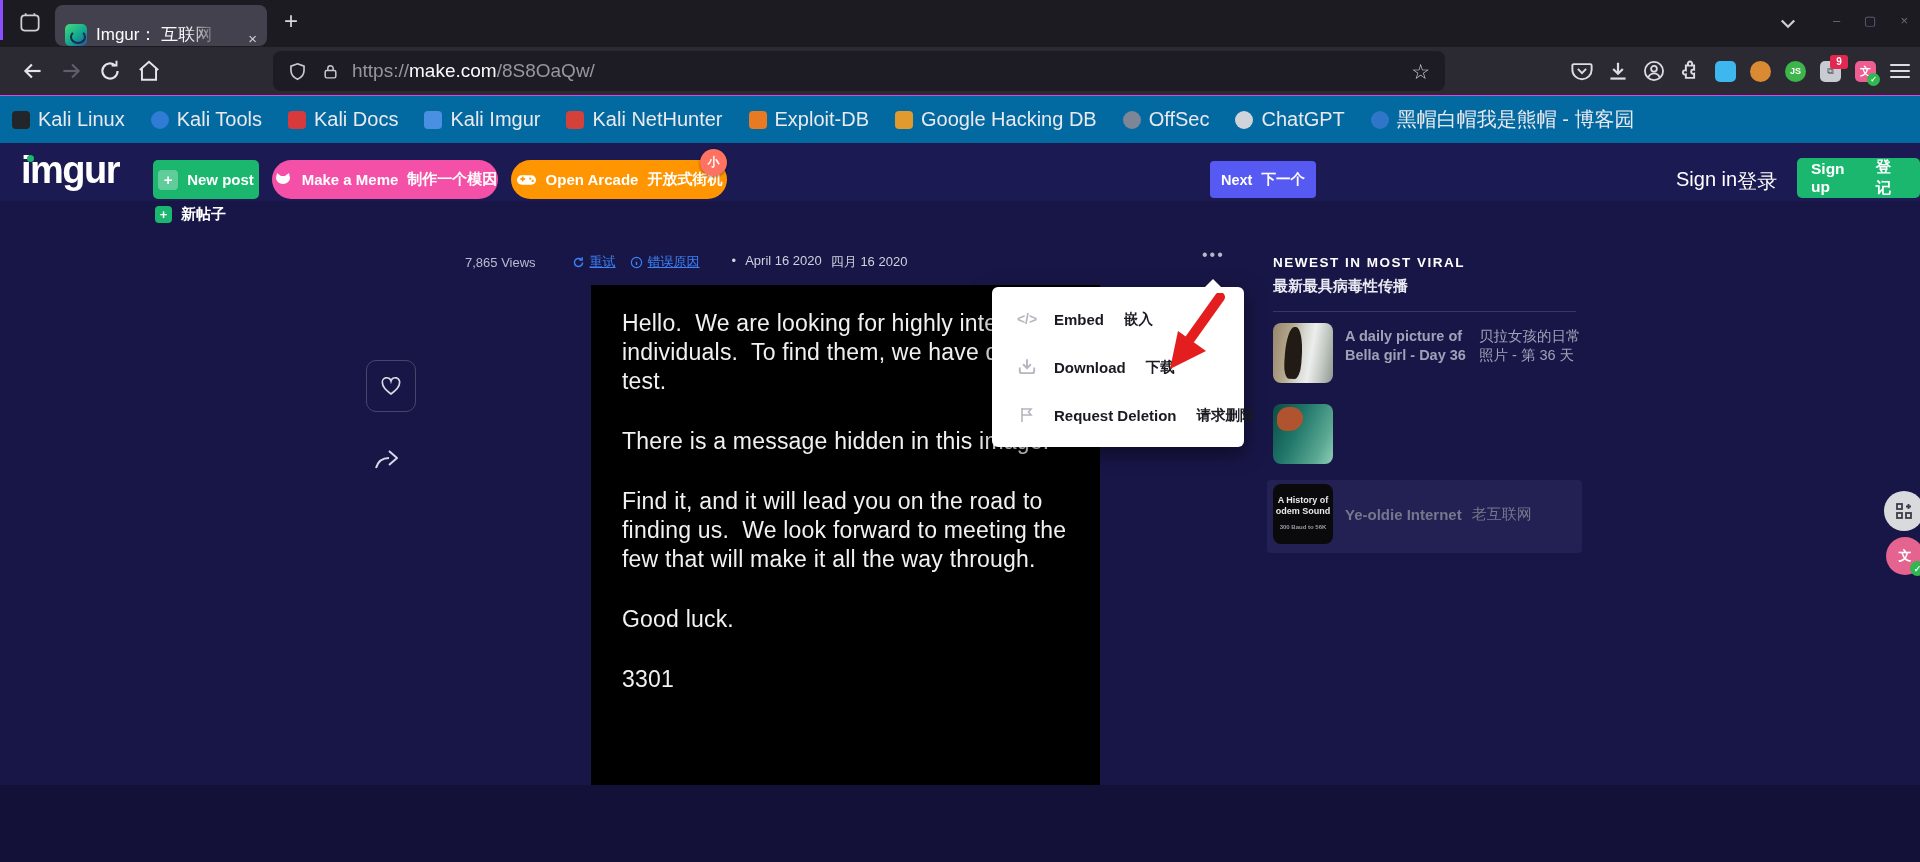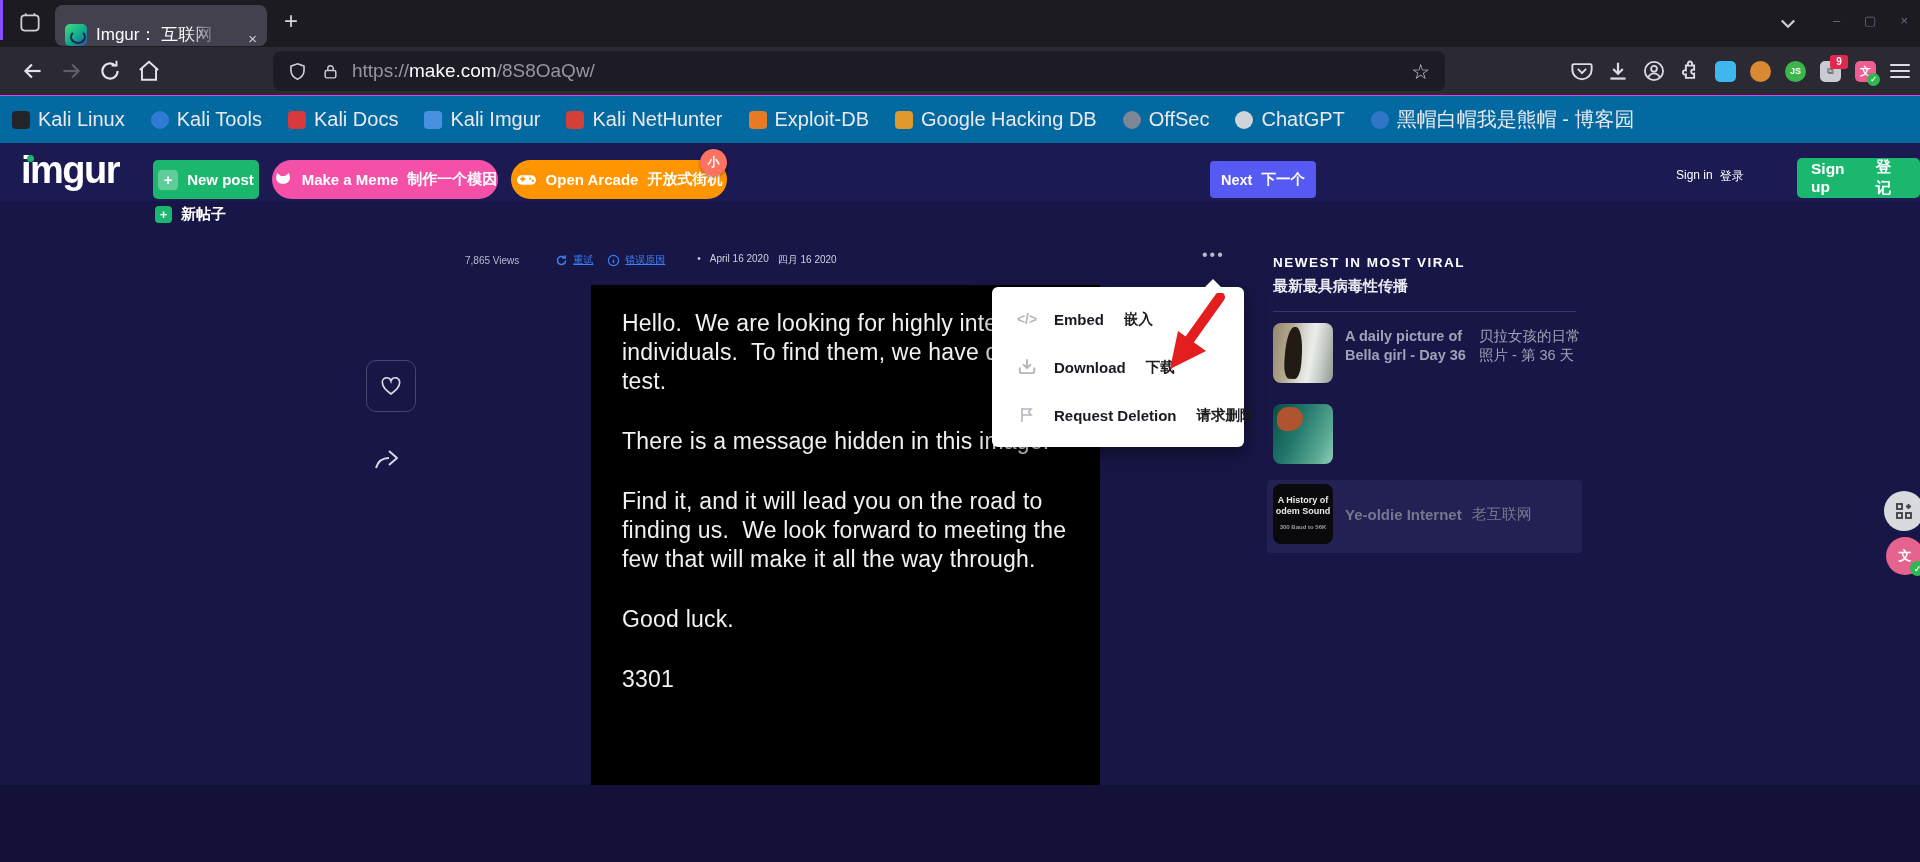--- a/index.html
+++ b/index.html
@@ -64,24 +64,24 @@
   .newpost-zh{position:absolute;left:155px;top:62px;display:flex;align-items:center;gap:9px;color:#fff;
         font-size:15px;font-weight:700;}
   .np-mini{width:17px;height:17px;border-radius:4px;background:#1bb76e;color:#fff;font-size:13px;
         display:flex;align-items:center;justify-content:center;}
   .btn-meme{left:272px;top:17px;width:226px;height:39px;background:#f550a7;border-radius:20px;}
   .btn-arcade{left:511px;top:17px;width:216px;height:39px;background:#ff9501;border-radius:20px;}
   .arcade-badge{position:absolute;left:700px;top:6px;width:27px;height:27px;border-radius:50%;background:#ff7262;
         color:#fff;font-size:12px;font-weight:700;display:flex;align-items:center;justify-content:center;
         box-shadow:0 1px 3px rgba(0,0,0,.4);}
   .btn-next{left:1210px;top:18px;height:37px;padding:0 11px;background:#5659f2;border-radius:4px;font-size:14.5px;}
-  .signin{position:absolute;left:1676px;top:25px;color:#fff;font-size:12px;display:flex;gap:7px;}
+  .signin{position:absolute;left:1676px;top:25px;color:#fff;font-size:20px;display:flex;}
   .btn-signup{left:1797px;top:15px;height:40px;padding:0 14px;background:#1bb76e;font-size:15.5px;}
   
-  .meta-row{position:absolute;left:465px;top:110px;display:flex;align-items:center;font-size:10px;color:#b9bdcf;}
+  .meta-row{position:absolute;left:465px;top:110px;display:flex;align-items:center;font-size:13px;color:#b9bdcf;}
   .views{margin-right:36px;}
   .mlink{color:#3b82f6;display:flex;align-items:center;gap:5px;margin-right:14px;}
   .mlink u{text-decoration:underline;}
   .mdate{color:#ced1de;margin-left:18px;display:flex;gap:9px;}
   .dots{position:absolute;left:1202px;top:103px;color:#b4b8c8;font-size:16px;letter-spacing:2px;}
   .fav{position:absolute;left:366px;top:217px;width:48px;height:50px;border:1px solid #46466b;border-radius:10px;
        display:flex;align-items:center;justify-content:center;color:#d6d8e4;}
   .share{position:absolute;left:374px;top:304px;width:30px;height:28px;color:#d6d8e4;}
   .post-image{position:absolute;left:591px;top:142px;width:509px;height:500px;background:#000;
        padding:24px 14px 0 31px;box-sizing:border-box;color:#f1f1f1;font-size:23px;line-height:29px;

